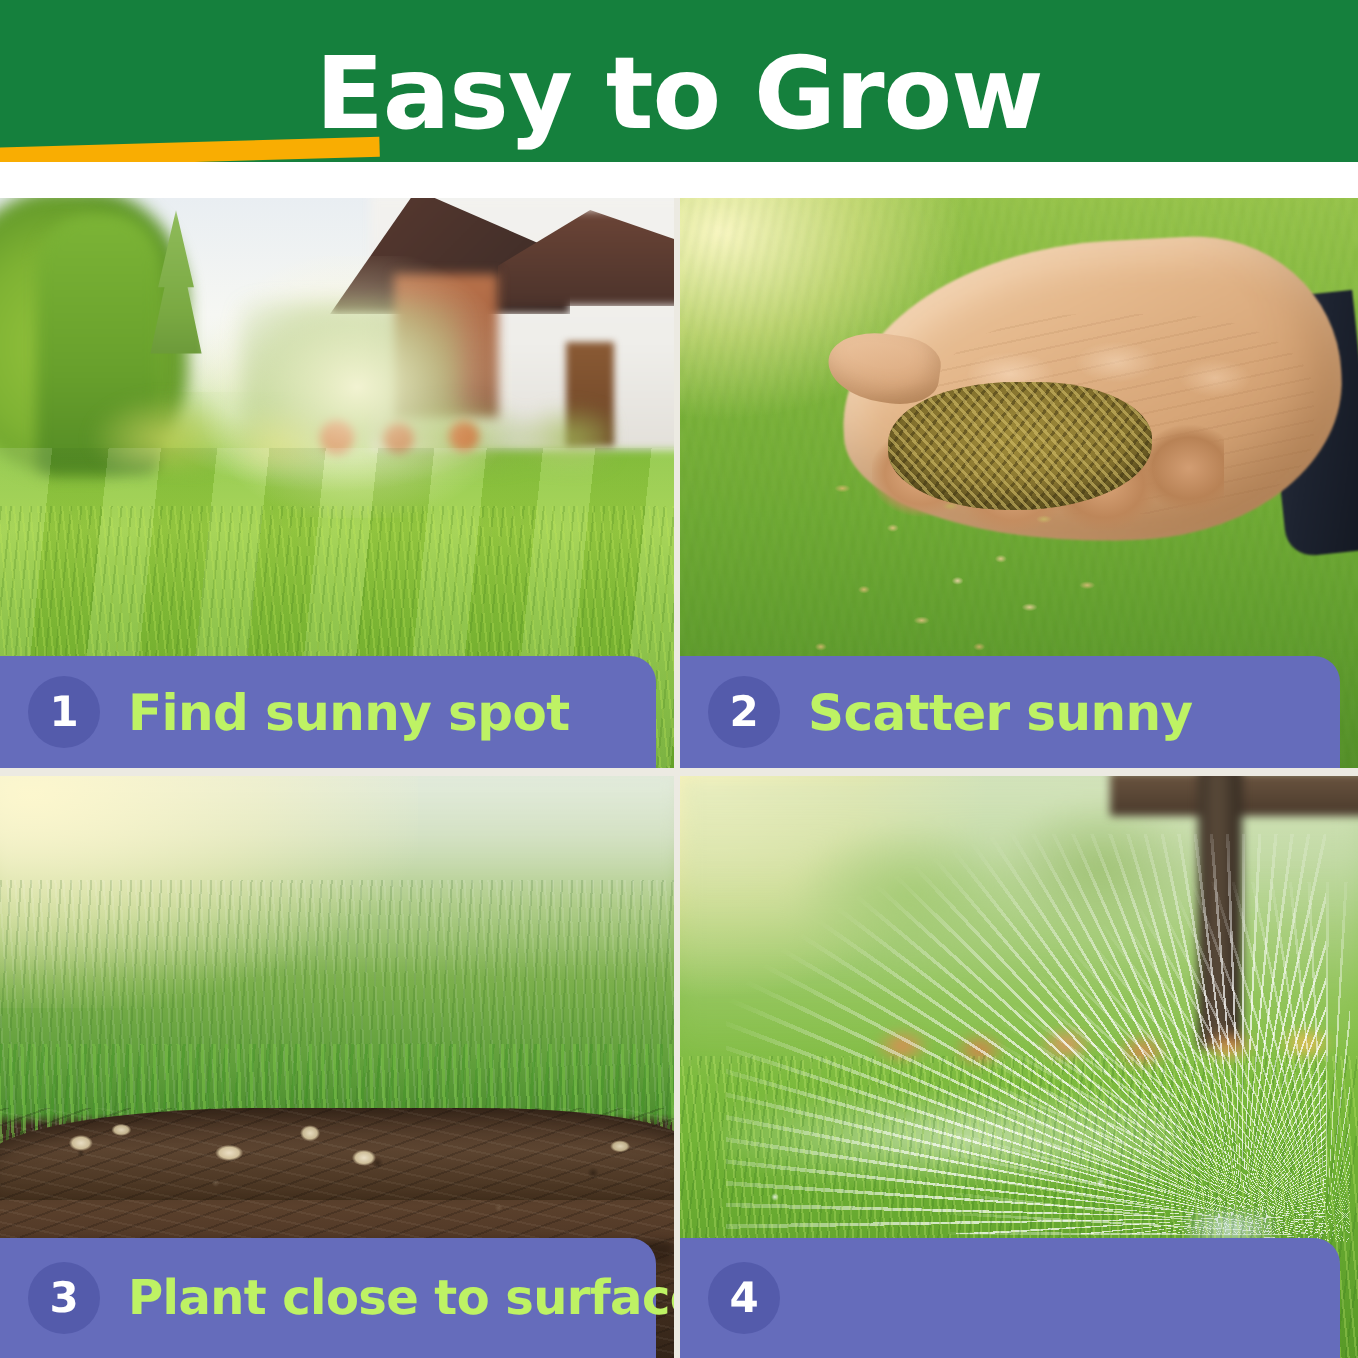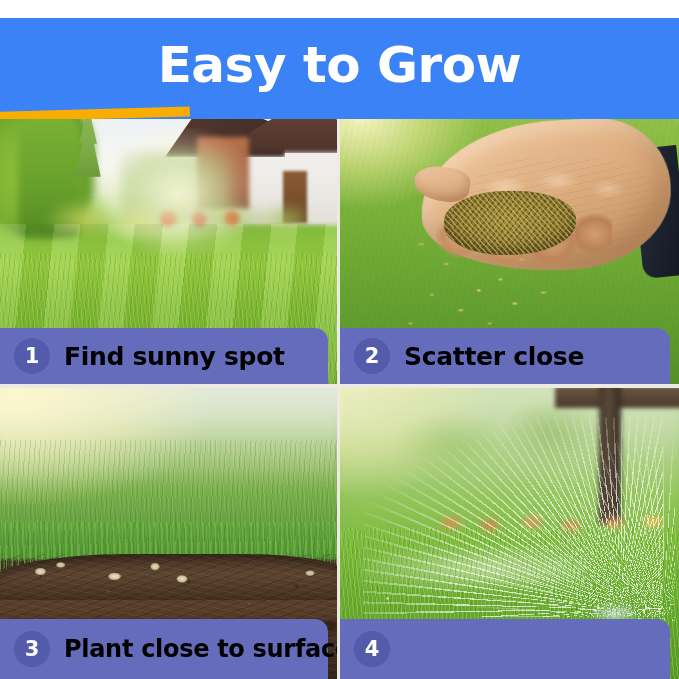--- a/index.html
+++ b/index.html
@@ -17,24 +17,24 @@
     position: relative;
     width: 679px;
     height: 679px;
     background: #ffffff;
     overflow: hidden;
   }
 
   
   #header-banner {
     position: absolute;
-    left: 0; top: 18px;
+    left: 0; top: 0;
     width: 679px;
-    height: 101px;
-    background: #3b82f6;
+    height: 81px;
+    background: #15803d;
     z-index: 5;
     overflow: hidden;
   }
   #header-banner .slant {
     position: absolute;
     left: -10px;
     bottom: -3px;
     width: 200px;
     height: 10px;
     background: #f9ad02;
@@ -442,21 +442,21 @@
     font-size: 21px;
     font-weight: 700;
     display: flex;
     align-items: center;
     justify-content: center;
     font-family: "DejaVu Sans", "Liberation Sans", sans-serif;
     line-height: 1;
   }
   .step-text {
     margin-left: 14px;
-    color: #000000;
+    color: #bef264;
     font-size: 25px;
     font-weight: 700;
     letter-spacing: -0.3px;
     white-space: nowrap;
     font-family: "DejaVu Sans", "Liberation Sans", sans-serif;
   }
   .step-bar.row2 .step-text { font-size: 24px; }
 </style>
 </head>
 <body>
@@ -503,21 +503,21 @@
         <div class="hand"></div>
         <div class="knuckles"></div>
         <div class="thumb"></div>
         <div class="fingers"></div>
         <div class="seedmass"></div>
         <div class="seedtex"></div>
         <div class="falling"></div>
       </div>
       <div class="step-bar right">
         <div class="step-num">2</div>
-        <div class="step-text">Scatter close</div>
+        <div class="step-text">Scatter sunny</div>
       </div>
     </div>
 
     <div class="hgap"></div>
     <div class="hgap"></div>
     <div class="hgap"></div>
 
     <div class="cell">
       <div class="photo p3">
         <div class="bokeh"></div>

